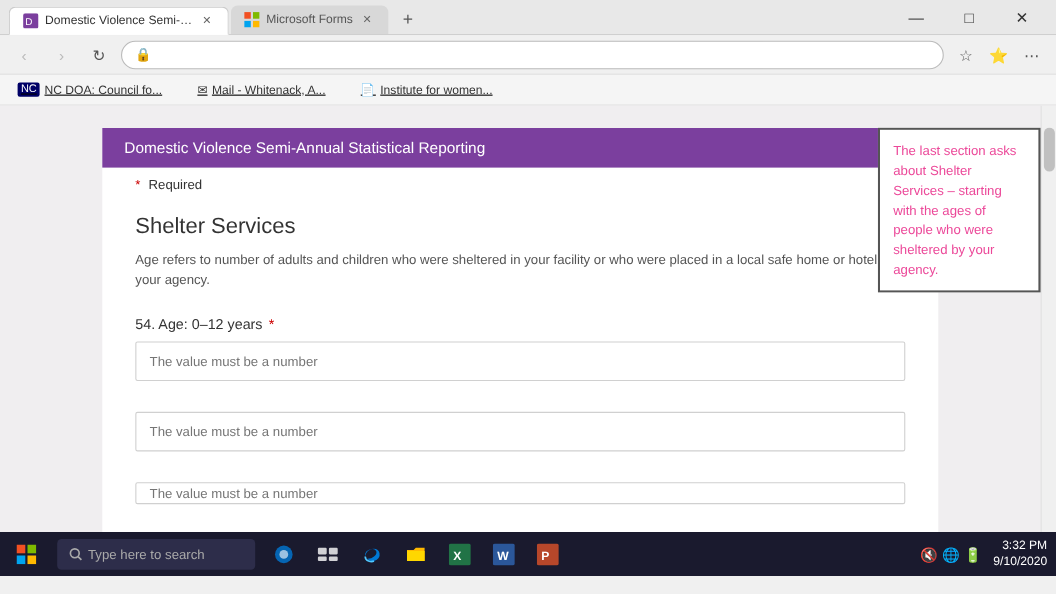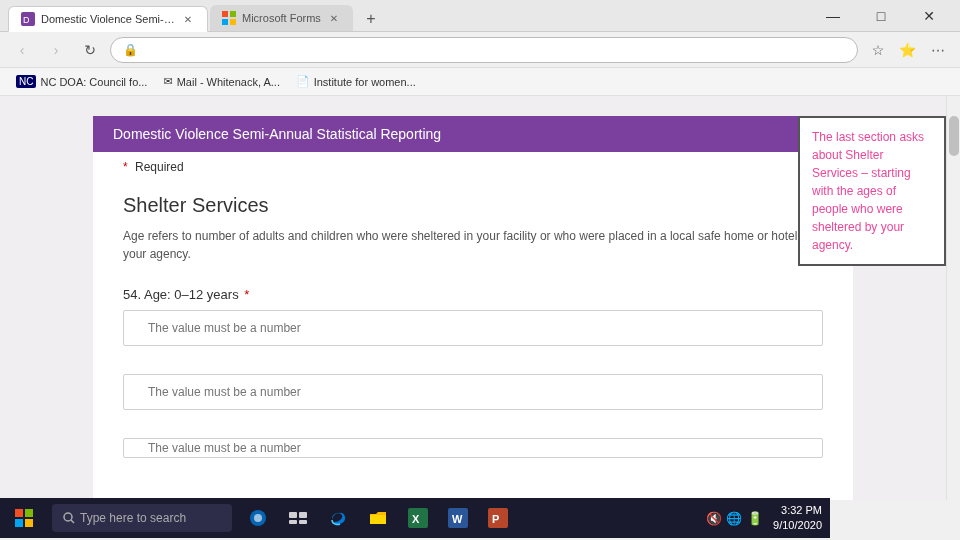--- a/index.html
+++ b/index.html
@@ -8,23 +8,23 @@
       background: #f0f0f0;
       width: 960px;
       height: 540px;
       overflow: hidden;
       position: relative;
     }
 
     
     .taskbar {
       position: absolute;
-      bottom: 2px;
+      bottom: 16px;
       left: 0;
-      width: 830px;
+      width: 960px;
       height: 40px;
       background: #1a1a2e;
       display: flex;
       align-items: center;
       z-index: 100;
     }
     .taskbar-start {
       width: 48px;
       height: 40px;
       display: flex;
@@ -234,21 +234,22 @@
       color: #555;
     }
 
     .bookmarks-bar {
       height: 28px;
       background: #f5f5f5;
       border-bottom: 1px solid #e0e0e0;
       display: flex;
       align-items: center;
       padding: 0 8px;
-      gap: 0;
+      gap: 16px;
+      text-decoration: underline;
     }
     .bookmark-item {
       display: flex;
       align-items: center;
       padding: 2px 8px;
       border-radius: 4px;
       font-size: 11px;
       color: #333;
       cursor: pointer;
       gap: 4px;
@@ -316,21 +317,21 @@
       color: #333;
       margin-bottom: 8px;
     }
     .question-label .req { color: #c00; margin-left: 2px; }
 
     .text-input {
       width: 100%;
       height: 36px;
       border: 1px solid #d0d0d0;
       border-radius: 2px;
-      padding: 0 24px;
+      padding: 0 12px;
       font-size: 12px;
       color: #999;
       outline: none;
       background: white;
     }
 
     
     .page-inner::-webkit-scrollbar { width: 8px; }
     .page-inner::-webkit-scrollbar-track { background: #f0f0f0; }
     .page-inner::-webkit-scrollbar-thumb { background: #c0c0c0; border-radius: 4px; }

